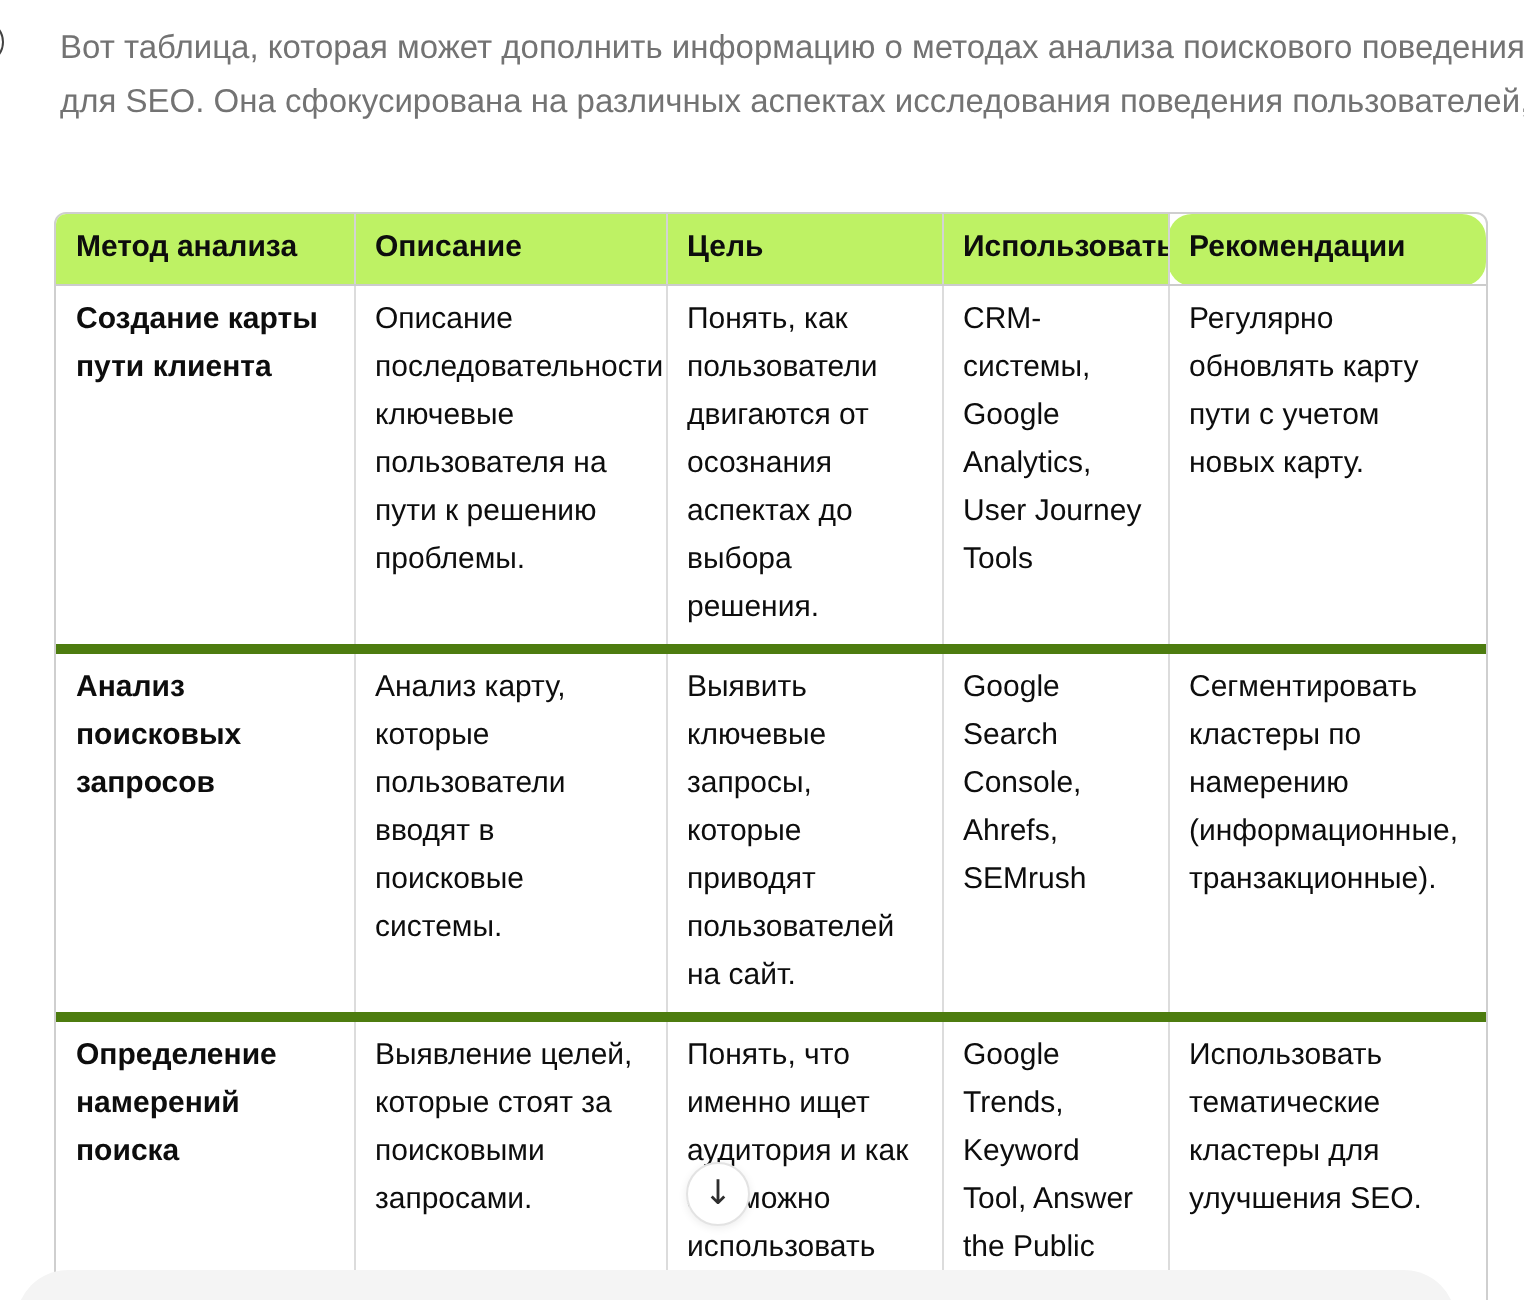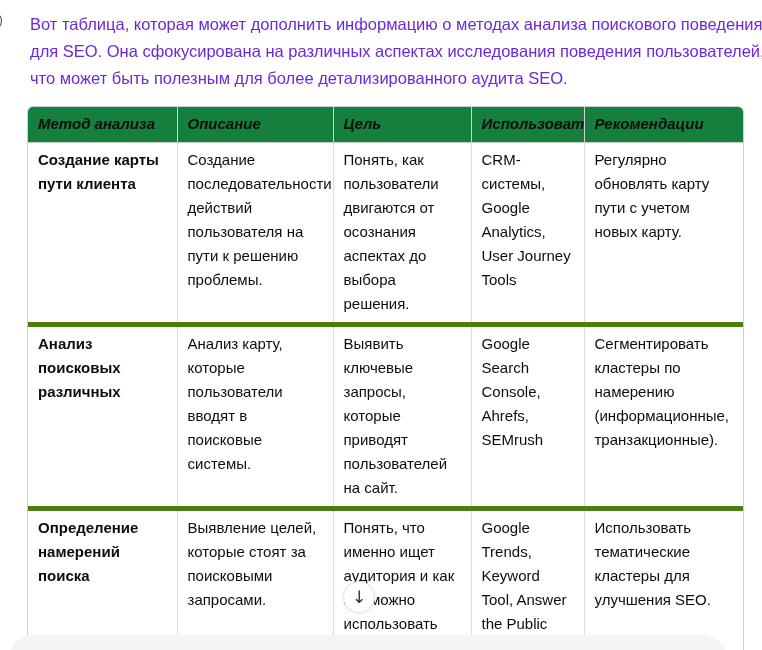--- a/index.html
+++ b/index.html
@@ -18,21 +18,21 @@
     border: 1.5px solid #424242;
     border-radius: 50%;
     background: #ffffff;
   }
   .message-text {
     position: absolute;
     left: 30px; top: 11px;
     width: 712px;
     font-size: 16.5px;
     line-height: 27px;
-    color: #6d28d9;
+    color: #737373;
   }
   .message-text .line { white-space: nowrap; }
 
   .table-wrap {
     position: absolute;
     left: 27px; top: 106px;
     width: 717px;
     border: 1px solid #cfcfcf;
     border-radius: 6px;
     overflow: hidden;
@@ -45,32 +45,31 @@
     font-size: 15px;
   }
   th, td {
     vertical-align: top;
     text-align: left;
     padding: 5px 10px 6px 10px;
     line-height: 24px;
     overflow: hidden;
   }
   th {
-    background: #15803d;
+    background: #bef264;
     font-weight: 700;
     border-right: 1px solid #d3d3d3;
     border-bottom: 1px solid #cccccc;
     white-space: nowrap;
-    font-style: italic;
   }
   td {
     border-right: 1px solid #dcdcdc;
     border-bottom: 5px solid #4d7c0f;
   }
-  th:last-child, td:last-child { border-right: none; }
+  th:last-child, td:last-child { border-right: none; border-radius: 12px; }
   tbody tr:last-child td { border-bottom: none; }
   td.method { font-weight: 700; }
   tr.h-row   { height: 34px; }
   tr.row-0   { height: 151px; }
   tr.row-1   { height: 175px; }
   tr.row-2   { height: 155px; }
 
   .scroll-btn {
     position: absolute;
     left: 343px; top: 581px;
@@ -101,21 +100,20 @@
   }
 </style>
 </head>
 <body>
 
 <div class="avatar"></div>
 
 <div class="message-text">
   <div class="line">Вот таблица, которая может дополнить информацию о методах анализа поискового поведения</div>
   <div class="line">для SEO. Она сфокусирована на различных аспектах исследования поведения пользователей,</div>
-  <div class="line">что может быть полезным для более детализированного аудита SEO.</div>
 </div>
 
 <div class="table-wrap">
   <table>
     <colgroup>
       <col style="width:149px">
         <col style="width:156px">
         <col style="width:138px">
         <col style="width:113px">
         <col style="width:159px">
@@ -125,27 +123,27 @@
         <th>Метод анализа</th>
         <th>Описание</th>
         <th>Цель</th>
         <th>Использовать</th>
         <th>Рекомендации</th>
       </tr>
     </thead>
     <tbody>
       <tr class="row-0">
         <td class="method">Создание карты пути клиента</td>
-        <td>Создание последовательности действий пользователя на пути к решению проблемы.</td>
+        <td>Описание последовательности ключевые пользователя на пути к решению проблемы.</td>
         <td>Понять, как пользователи двигаются от осознания аспектах до выбора решения.</td>
         <td>CRM-системы, Google Analytics, User Journey Tools</td>
         <td>Регулярно обновлять карту пути с учетом новых карту.</td>
       </tr>
       <tr class="row-1">
-        <td class="method">Анализ поисковых различных</td>
+        <td class="method">Анализ поисковых запросов</td>
         <td>Анализ карту, которые пользователи вводят в поисковые системы.</td>
         <td>Выявить ключевые запросы, которые приводят пользователей на сайт.</td>
         <td>Google Search Console, Ahrefs, SEMrush</td>
         <td>Сегментировать кластеры по намерению (информационные, транзакционные).</td>
       </tr>
       <tr class="row-2">
         <td class="method">Определение намерений поиска</td>
         <td>Выявление целей, которые стоят за поисковыми запросами.</td>
         <td>Понять, что именно ищет аудитория и как это можно использовать для контента.</td>
         <td>Google Trends, Keyword Tool, Answer the Public</td>

